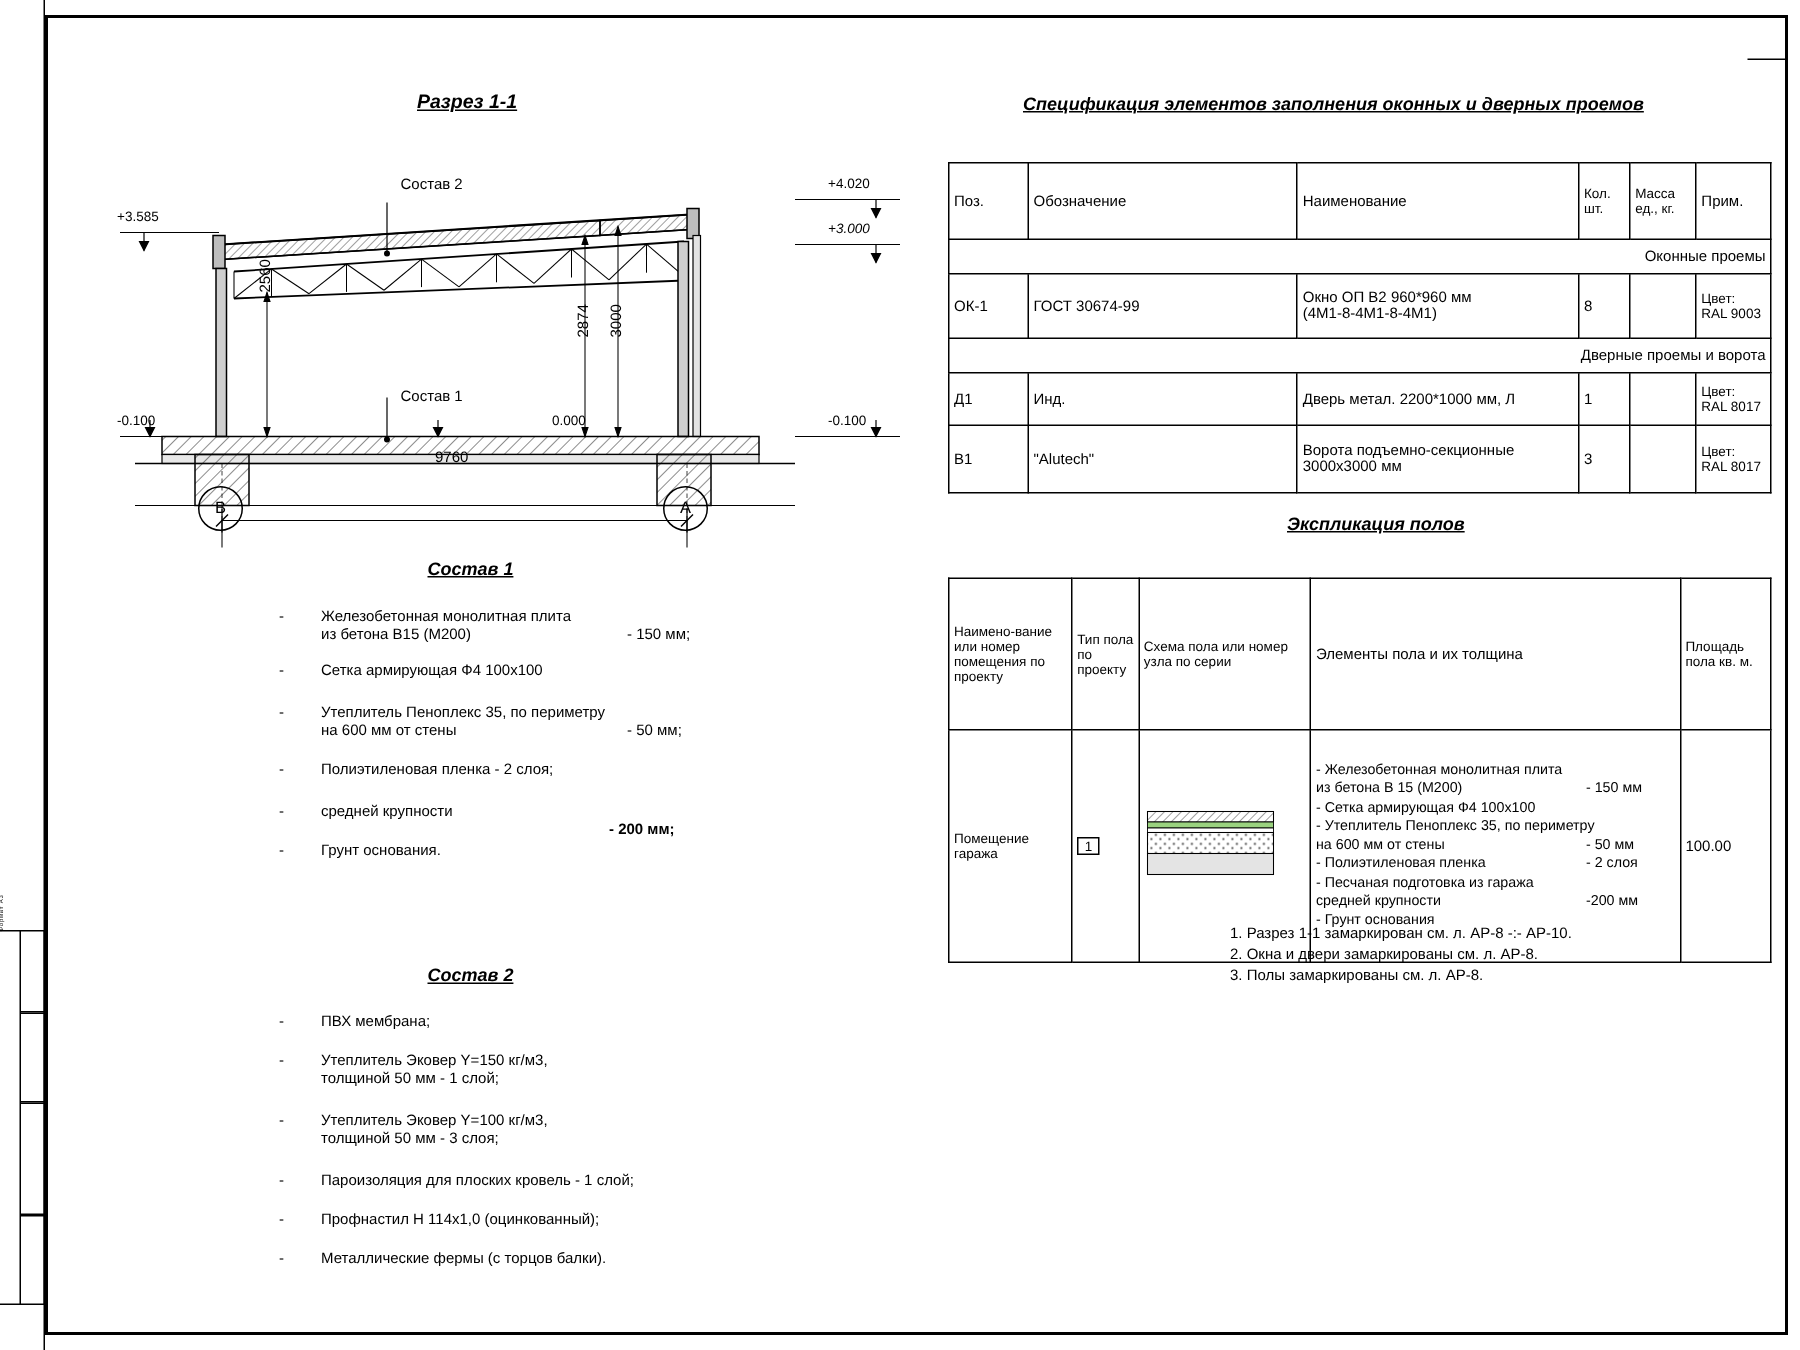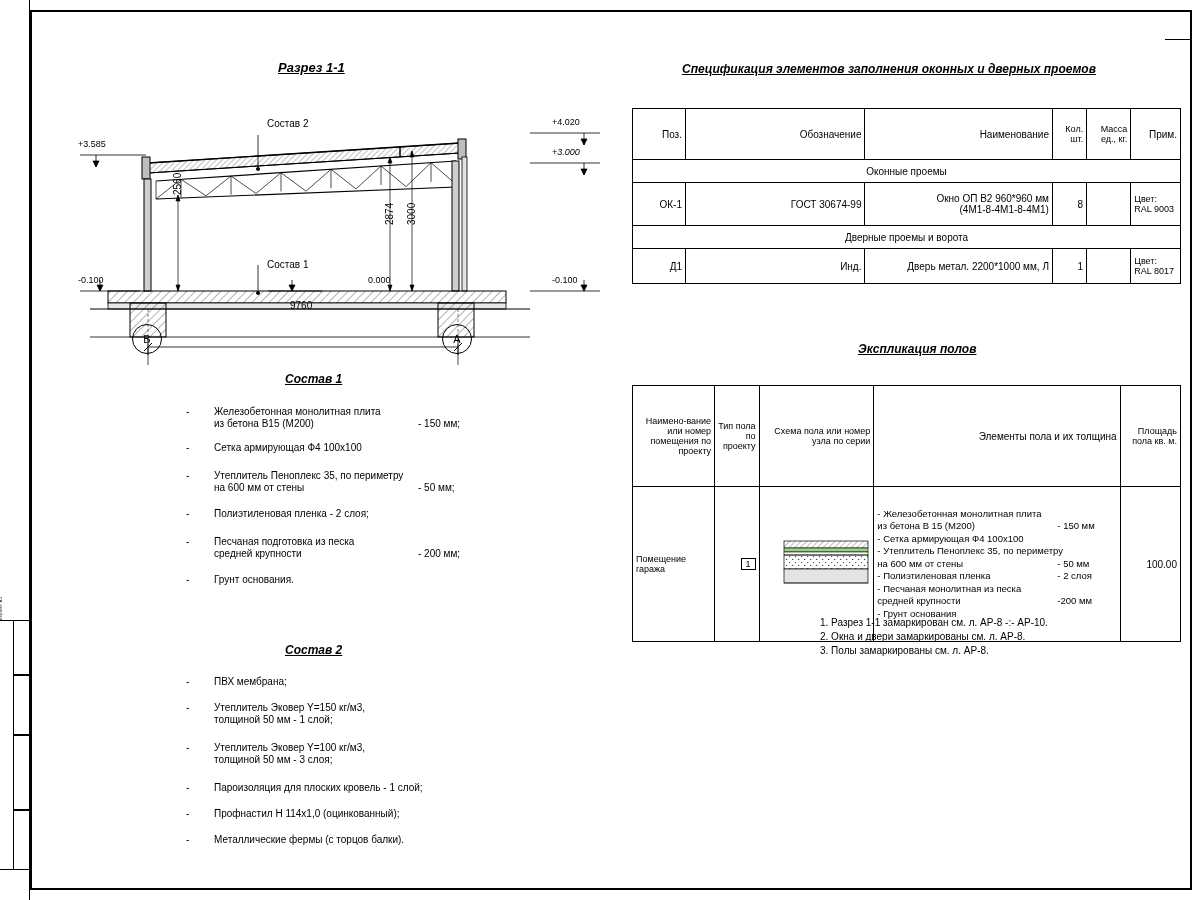--- a/index.html
+++ b/index.html
@@ -52,22 +52,22 @@
   .list .dash { position:absolute; left:0; top:0; }
   .list .txt { display:block; margin-left:28px; }
   .list .val { position:absolute; }
 
   
   table { border-collapse:collapse; position:absolute; }
   table, th, td { border:1px solid #000; }
   td, th { font-size:10px; padding:2px 3px; vertical-align:middle; font-weight:normal; }
   .tbl-spec { left:632px; top:108px; width:549px; }
   .tbl-floor { left:632px; top:385px; width:549px; }
-  .band { text-align:center; font-size:10px;margin-top:17px; }
-  .cell-c { text-align:right; }
+  .band { text-align:right; font-size:10px;margin-top:17px; }
+  .cell-c { text-align:left; }
   .small9 { font-size:9px; }
 
   .notes { position:absolute; left:820px; top:616px; font-size:10px; line-height:14px; }
 
   
   .floor-scheme { position:relative; width:88px; height:52px; margin:0 auto; }
 </style>
 </head>
 <body>
 
@@ -247,23 +247,22 @@
     <span class="txt">Утеплитель Пеноплекс 35, по периметру</span>
     <span class="txt">на 600 мм от стены</span>
     <span class="val" style="left:232px; top:12px;">- 50 мм;</span>
   </div>
   <div class="row" style="margin-top:14px;">
     <span class="dash">-</span>
     <span class="txt">Полиэтиленовая пленка - 2 слоя;</span>
   </div>
   <div class="row" style="margin-top:16px;">
     <span class="dash">-</span>
-    <span class="txt">Песчаная подготовка из песка</span>
     <span class="txt">средней крупности</span>
-    <span class="val" style="left:232px; top:12px;">- 200 мм;</span>
+    <span class="val" style="left:220px; top:12px;font-weight:bold;">- 200 мм;</span>
   </div>
   <div class="row" style="margin-top:14px;">
     <span class="dash">-</span>
     <span class="txt">Грунт основания.</span>
   </div>
 </div>
 
 <div class="title-sub" style="left:285px; top:643px;">Состав 2</div>
 <div class="list" style="left:186px; top:676px; width:420px;">
   <div class="row">
@@ -324,20 +323,34 @@
     </td>
   </tr>
   <tr>
     <td class="band" colspan="6" style="height:18px;">Дверные проемы и ворота</td>
   </tr>
   <tr>
     <td class="cell-c" style="height:30px;">Д1</td>
     <td class="cell-c">Инд.</td>
     <td class="cell-c">Дверь метал. 2200*1000 мм, Л</td>
     <td class="cell-c">1</td>
+    <td class="cell-c"></td>
+    <td class="small9">
+      <div>Цвет:</div>
+      <div>RAL 8017</div>
+    </td>
+  </tr>
+  <tr>
+    <td class="cell-c" style="height:40px;">В1</td>
+    <td class="cell-c">"Alutech"</td>
+    <td>
+      <div>Ворота подъемно-секционные</div>
+      <div>3000х3000 мм</div>
+    </td>
+    <td class="cell-c">3</td>
     <td class="cell-c"></td>
     <td class="small9">
       <div>Цвет:</div>
       <div>RAL 8017</div>
     </td>
   </tr>
 </tbody>
   </table>
 
 <div class="title-sec" style="left:858px; top:342px; font-size:12px;">Экспликация полов</div>
@@ -396,21 +409,21 @@
         </div>
         <div style="position:relative;">
           <span>   на 600 мм от стены</span>
           <span style="position:absolute; left:180px;">- 50 мм</span>
         </div>
         <div style="position:relative;">
           <span>- Полиэтиленовая пленка</span>
           <span style="position:absolute; left:180px;">- 2 слоя</span>
         </div>
         <div style="position:relative;">
-          <span>- Песчаная монолитная из песка</span>
+          <span>- Песчаная подготовка из гаража</span>
         </div>
         <div style="position:relative;">
           <span>   средней крупности</span>
           <span style="position:absolute; left:180px;">-200 мм</span>
         </div>
         <div style="position:relative;">
           <span>- Грунт основания</span>
         </div>
       </div>
     </td>

